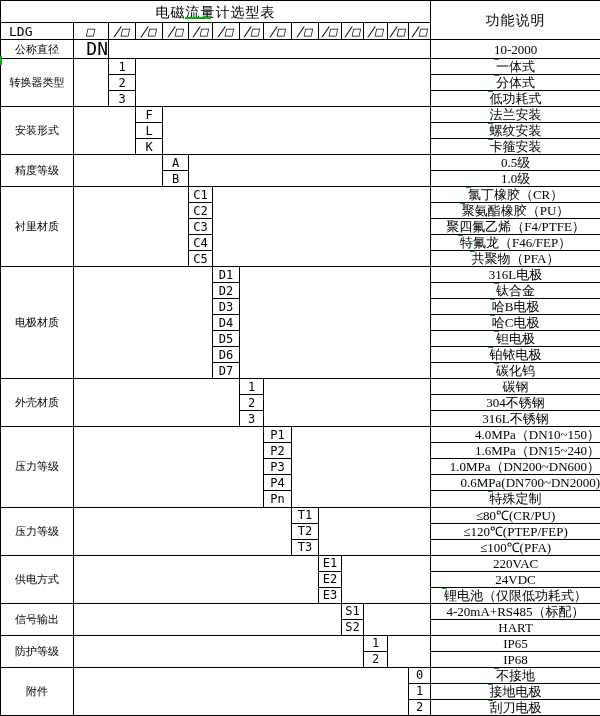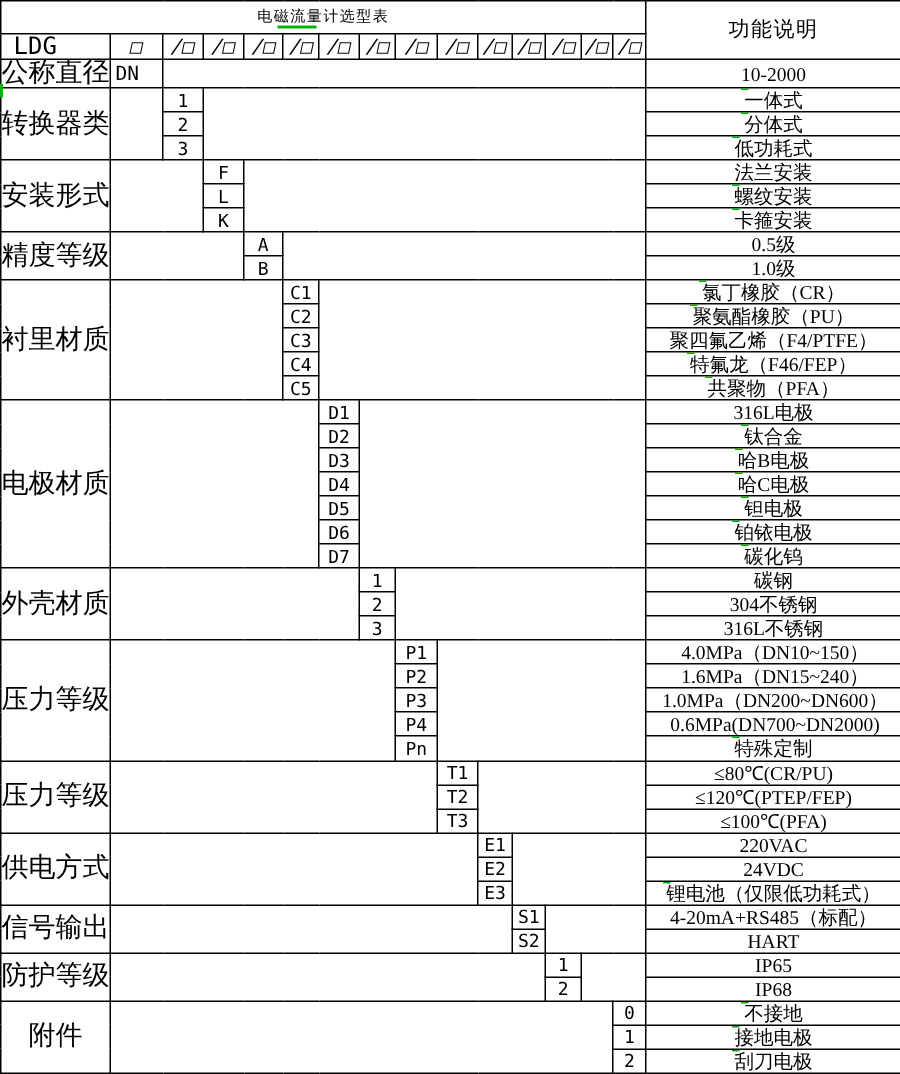--- a/index.html
+++ b/index.html
@@ -4,30 +4,30 @@
 <style>
   html,body{margin:0;padding:0;background:#ffffff;}
   .page{position:relative;width:600px;height:716px;background:#ffffff;overflow:hidden;}
   table.sel{border-collapse:collapse;table-layout:fixed;width:600px;height:716px;
     font-family:"DejaVu Sans Mono","DejaVu Sans",sans-serif;color:#000;}
   td{border:1px solid #000;padding:0;margin:0;text-align:center;vertical-align:middle;
      font-size:13px;line-height:1;overflow:hidden;white-space:nowrap;}
   tr{height:16px;}
   tr.r-title{height:22px;}
   tr.r-ldg{height:17px;}
-  td.title-cell{font-size:10px;letter-spacing:1px;text-align:center;}
+  td.title-cell{font-size:14px;letter-spacing:1px;text-align:center;}
   td.right-header{font-size:14px;letter-spacing:1px;}
-  td.label{font-size:18px;}
-  td.dncell{text-align:left;padding-left:3px;font-size:13px;}
-  td.ldgcell{text-align:left;padding-left:8px;font-size:16px;}
+  td.label{font-size:11px;}
+  td.dncell{text-align:right;padding-left:3px;font-size:18px;}
+  td.ldgcell{text-align:left;padding-left:8px;font-size:13px;}
   td.box{font-size:13px;}
   .slant{display:inline-block;transform:skewX(-12deg);}
   td.code{font-size:12px;}
   td.desc{font-size:13px;font-family:Liberation Serif, serif;}
-  td.desc.left{text-align:center;padding-left:2px;}
+  td.desc.left{text-align:right;padding-left:2px;}
   .desc-inner{position:relative;display:inline-block;}
   .pmark{position:absolute;left:-2px;top:-4px;width:5px;height:4px;}
   .artifact{position:absolute;}
   #title-underline{left:185px;top:17px;width:26px;height:2px;}
   #edge-sliver{left:0;top:56px;width:2px;height:9px;}
 </style>
 </head>
 <body>
 
 <div class="page">

